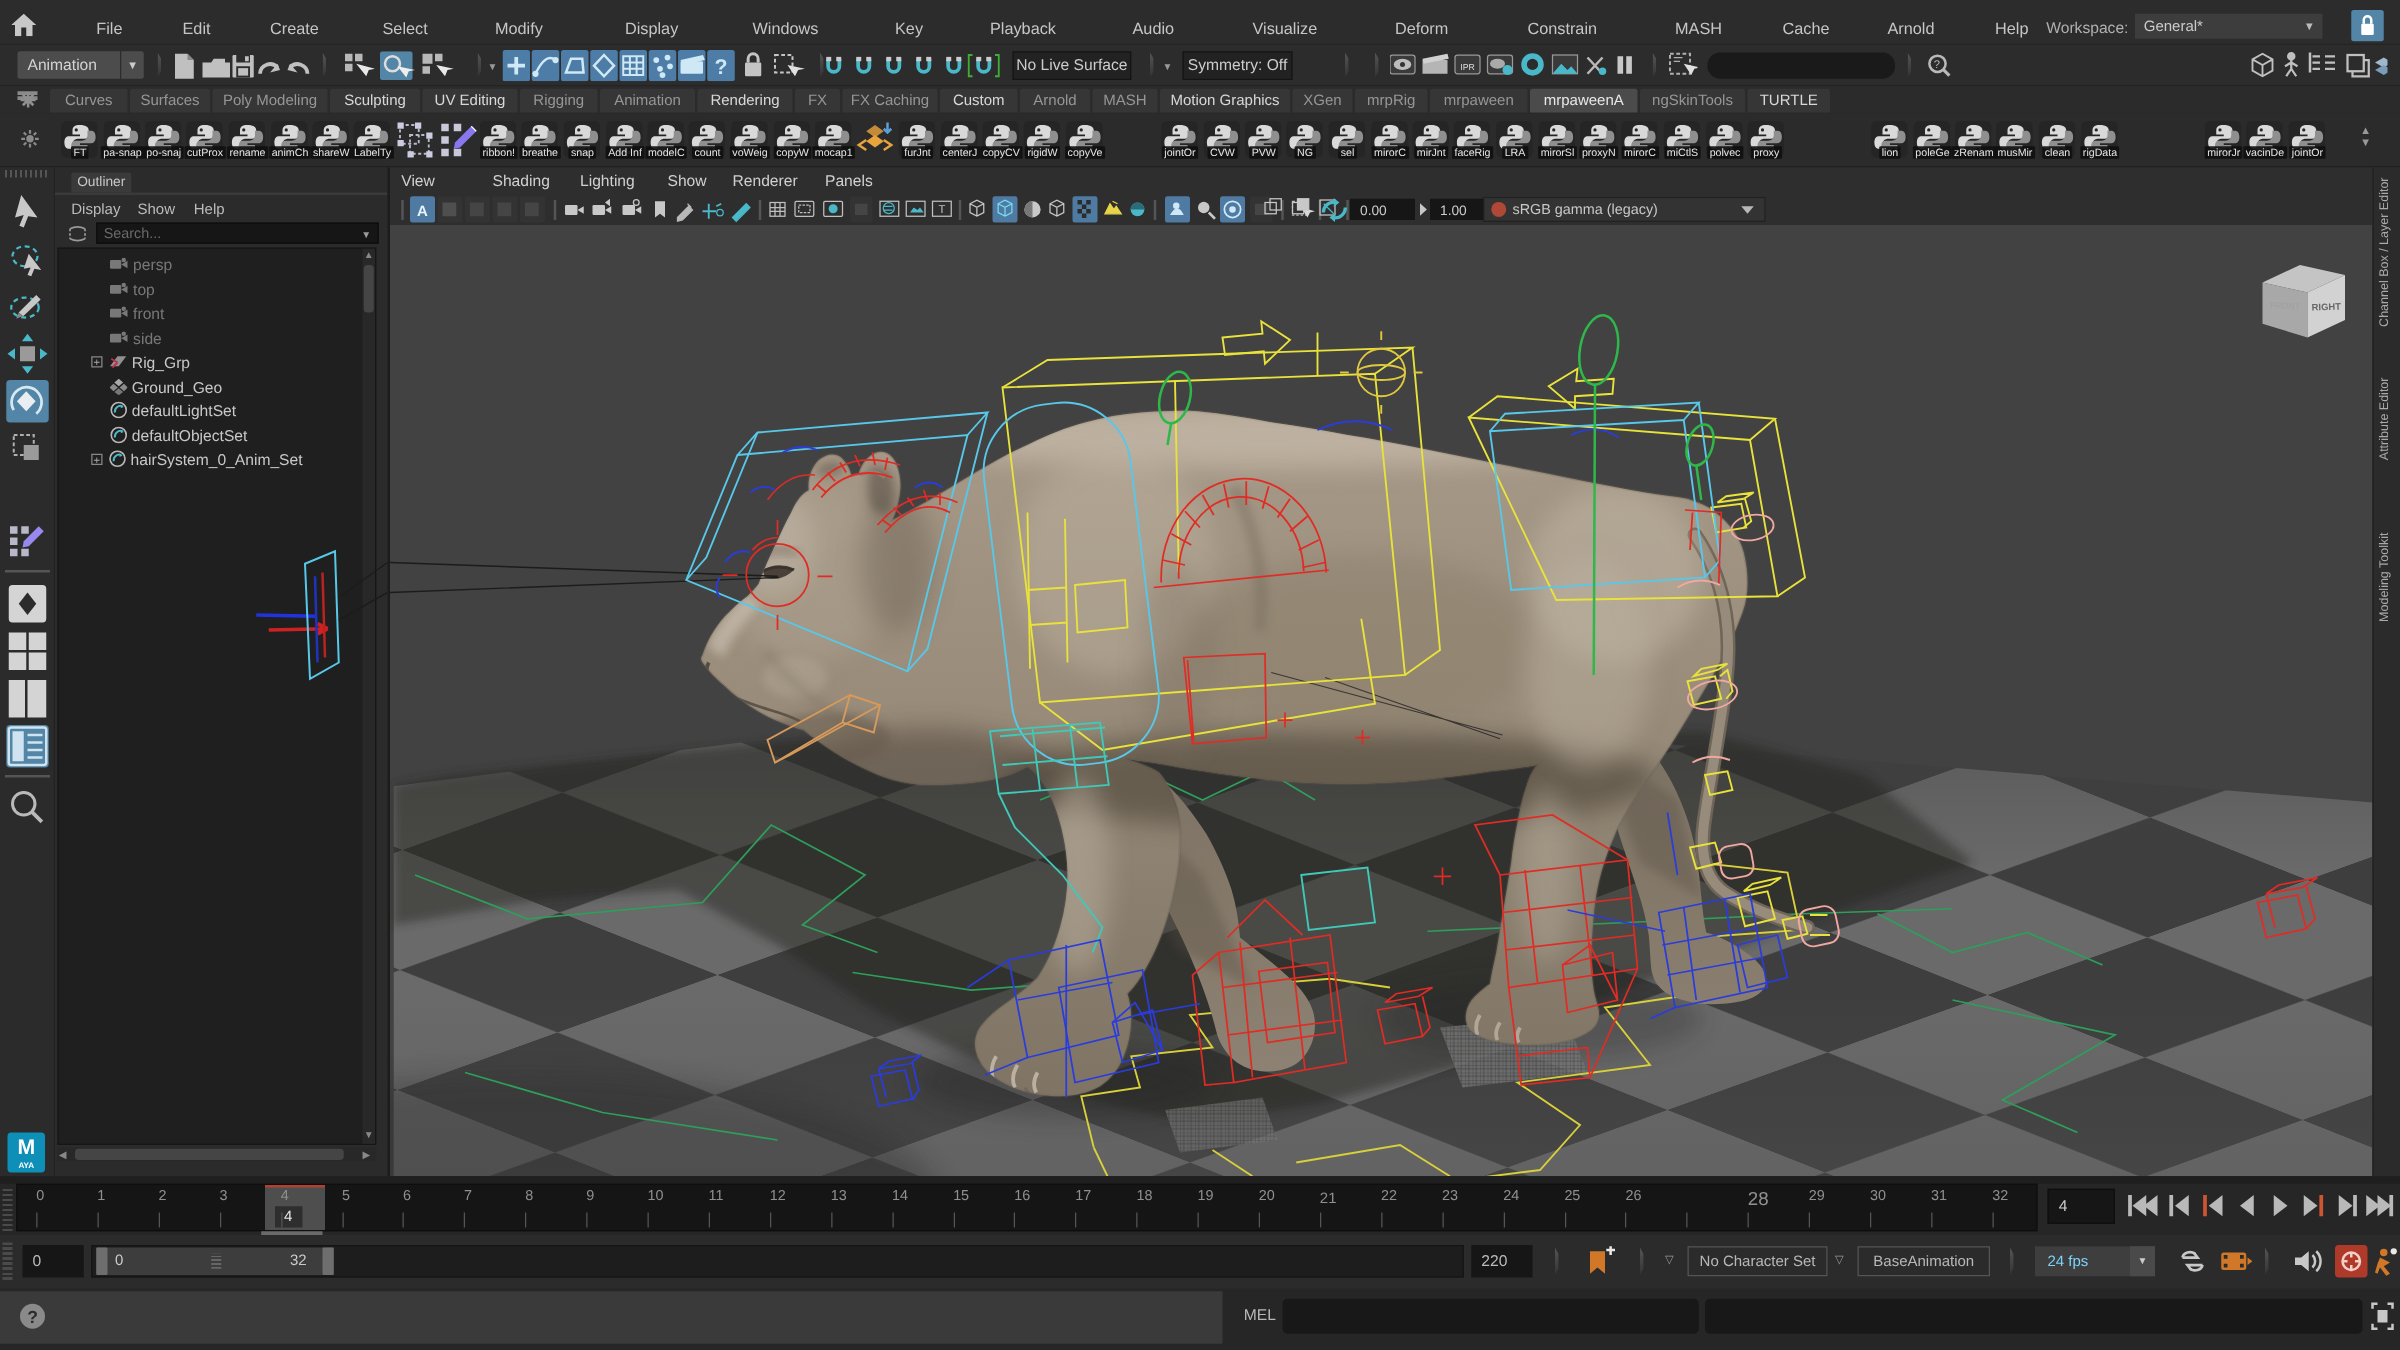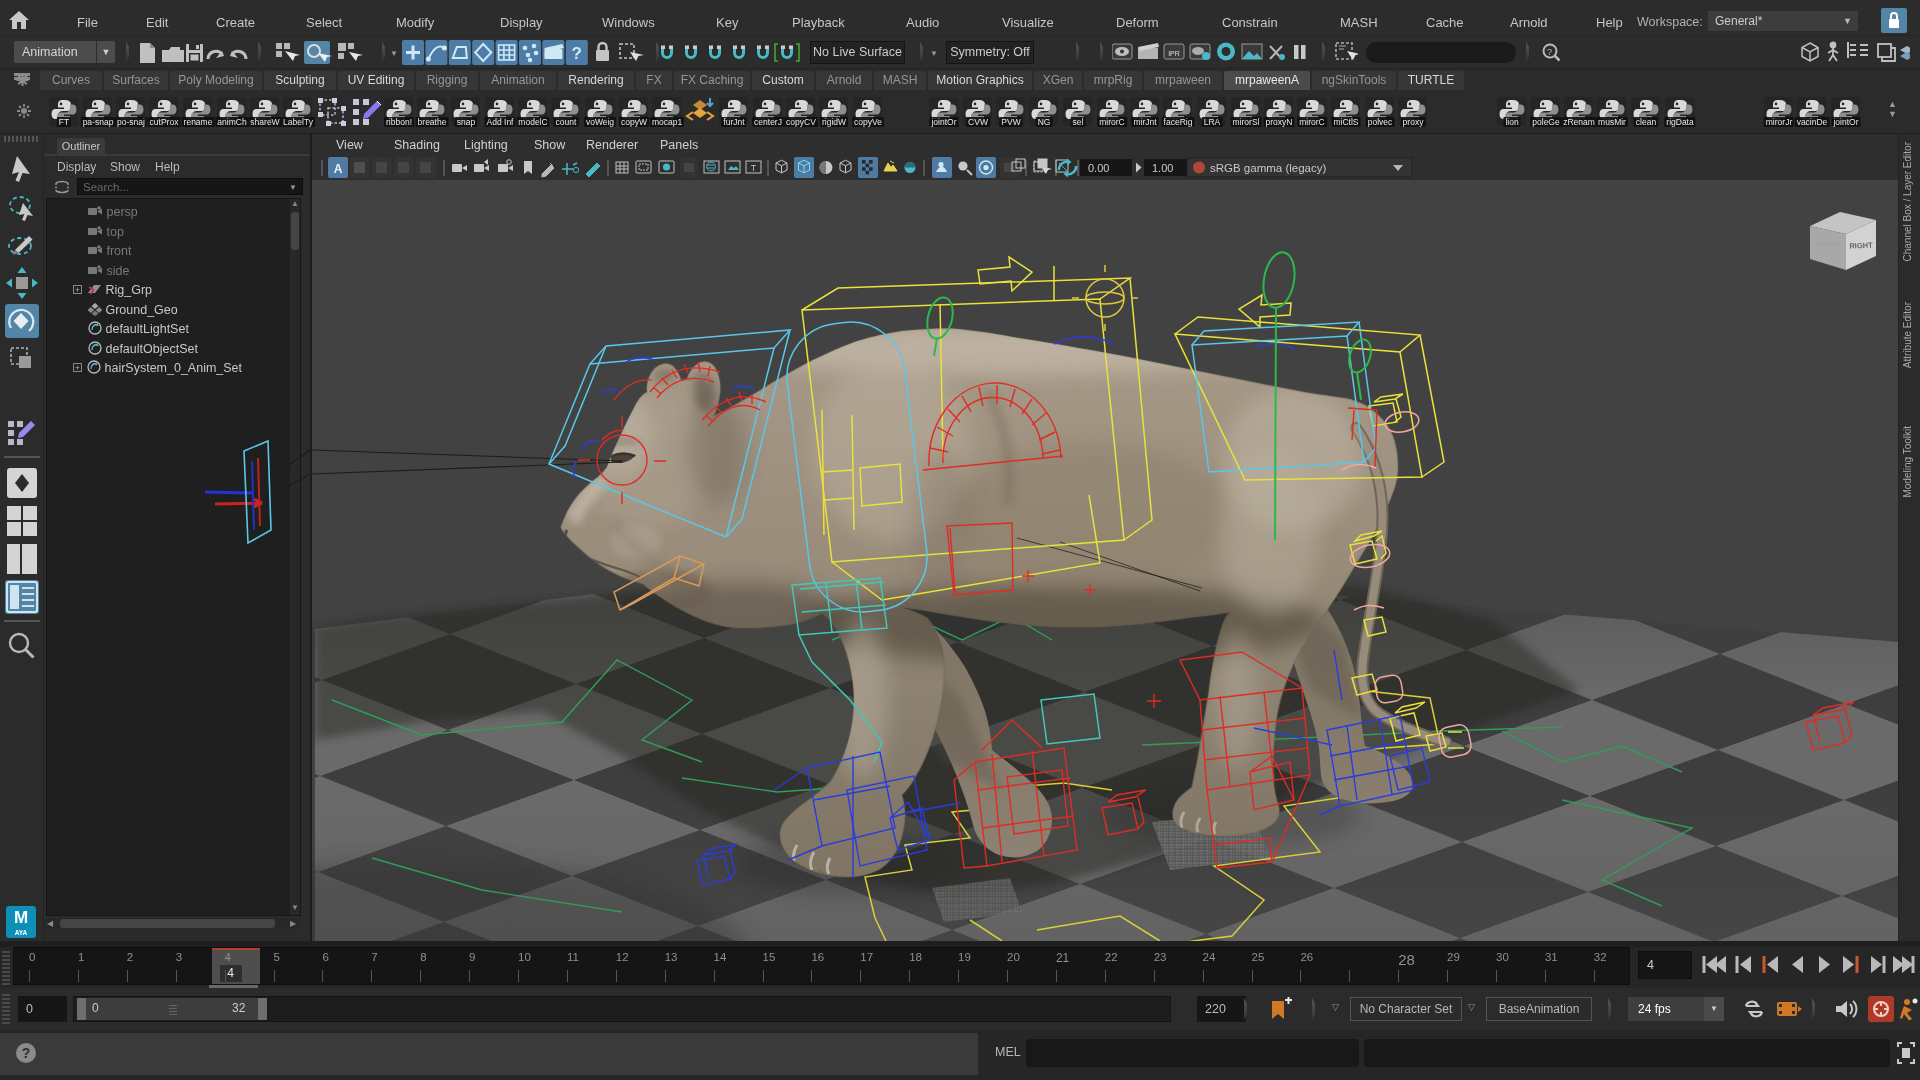--- a/index.html
+++ b/index.html
@@ -740,21 +740,21 @@
 </div>
 <svg class="abs" style="left:200px;top:296px;pointer-events:none" width="160" height="130" viewBox="200 430 160 130">
 <path d="M205,492 L252,493" stroke="#2233dd" stroke-width="3"></path>
 <path d="M215,504 L262,503 l-8,-4 m8,4 l-8,4" stroke="#cc2222" stroke-width="3" fill="none"></path>
 <path d="M244,451 L268,441 L271,530 L248,543 Z" fill="none" stroke="#58c8ea" stroke-width="1.6"></path>
 <path d="M252,461 L254,530" stroke="#2233bb" stroke-width="2"></path>
 <path d="M258,458 L260,526" stroke="#bb2222" stroke-width="2"></path>
 <path d="M271,478 L310,450 M271,496 L310,474" stroke="#1c1c1c" stroke-width="1.2" fill="none"></path>
 </svg>
 <div class="abs" style="left:310px;top:0;width:1588px;height:807px;background:#2e2e2e;border-left:2px solid #1c1c1c;">
-<span class="abs" style="left:24px;top:4px;color:#d0d0d0;font-size:12.5px;">View</span>
+<span class="abs" style="left:9px;top:4px;color:#d0d0d0;font-size:12.5px;">View</span>
 <span class="abs" style="left:82px;top:4px;color:#d0d0d0;font-size:12.5px;">Shading</span>
 <span class="abs" style="left:152px;top:4px;color:#d0d0d0;font-size:12.5px;">Lighting</span>
 <span class="abs" style="left:222px;top:4px;color:#d0d0d0;font-size:12.5px;">Show</span>
 <span class="abs" style="left:274px;top:4px;color:#d0d0d0;font-size:12.5px;">Renderer</span>
 <span class="abs" style="left:348px;top:4px;color:#d0d0d0;font-size:12.5px;">Panels</span>
 <div class="abs" style="left:0;top:22px;width:1588px;height:24px;background:#2e2e2e;">
 <svg width="1588" height="24" viewBox="0 0 1588 24">
 <path d="M10 4 v16" stroke="#555" stroke-width="2"></path>
 <rect x="16" y="1" width="20" height="21" rx="2" fill="#4f7ba3"></rect>
 <text x="26" y="16.5" font-size="12" font-weight="bold" fill="#eaf4fa" text-anchor="middle" font-family="Liberation Sans">A</text>
@@ -1221,33 +1221,33 @@
 <div class="abs" style="left:2px;top:6px;width:8px;height:30px;background:repeating-linear-gradient(0deg,#4a4a4a 0 2px,transparent 2px 4px);"></div>
 <div class="abs" style="left:18px;top:8px;width:49px;height:26px;background:#161616;color:#bbb;font-size:12.5px;line-height:26px;padding-left:8px;">0</div>
 <div class="abs" style="left:73px;top:8px;width:1098px;height:26px;background:#1d1d1d;border:1px solid #141414;">
 <div class="abs" style="left:3px;top:1px;width:190px;height:22px;background:#3d3d3d;"></div>
 <div class="abs" style="left:3px;top:1px;width:9px;height:22px;background:#6e6e6e;border-radius:1px;"></div>
 <div class="abs" style="left:184px;top:1px;width:9px;height:22px;background:#6e6e6e;border-radius:1px;"></div>
 <span class="abs" style="left:18px;top:4px;color:#ccc;font-size:12px;">0</span>
 <span class="abs" style="left:158px;top:4px;color:#ccc;font-size:12px;">32</span>
 <div class="abs" style="left:95px;top:6px;width:8px;height:12px;background:repeating-linear-gradient(0deg,#666 0 1.5px,transparent 1.5px 3px);"></div>
 </div>
-<div class="abs" style="left:1177px;top:8px;width:49px;height:26px;background:#161616;color:#bbb;font-size:12.5px;line-height:26px;padding-left:8px;margin-left:20px;">220</div>
+<div class="abs" style="left:1177px;top:8px;width:49px;height:26px;background:#161616;color:#bbb;font-size:12.5px;line-height:26px;padding-left:8px;">220</div>
 <div class="abs" style="left:1244px;top:10px;width:3px;height:22px;background:linear-gradient(#555,#333);clip-path:polygon(0 0,100% 25%,100% 75%,0 100%);"></div>
 <svg class="abs" style="left:1268px;top:8px" width="26" height="26" viewBox="0 0 26 26">
         <path d="M4 5 h12 v18 l-6 -5 -6 5 z" fill="#d07828"></path>
         <path d="M17 4 h7 M20.5 1 v7" stroke="#e8e8e8" stroke-width="2"></path>
       </svg>
 <div class="abs" style="left:1312px;top:10px;width:3px;height:22px;background:linear-gradient(#555,#333);clip-path:polygon(0 0,100% 25%,100% 75%,0 100%);"></div>
 <div class="abs" style="left:1332px;top:14px;color:#999;font-size:9px;">▽</div>
 <div class="abs" style="left:1350px;top:9px;width:112px;height:24px;background:#2b2b2b;border:1px solid #555;color:#b8b8b8;font-size:12px;line-height:22px;text-align:center;">No Character Set</div>
 <div class="abs" style="left:1468px;top:14px;color:#999;font-size:9px;">▽</div>
 <div class="abs" style="left:1486px;top:9px;width:106px;height:24px;background:#2b2b2b;border:1px solid #555;color:#b8b8b8;font-size:12px;line-height:22px;text-align:center;">BaseAnimation</div>
 <div class="abs" style="left:1608px;top:10px;width:3px;height:22px;background:linear-gradient(#555,#333);clip-path:polygon(0 0,100% 25%,100% 75%,0 100%);"></div>
-<div class="abs" style="left:1628px;top:9px;width:96px;height:24px;background:#3e3e3e;color:#ffffff;font-size:12px;line-height:24px;padding-left:10px;">24 fps</div>
+<div class="abs" style="left:1628px;top:9px;width:96px;height:24px;background:#3e3e3e;color:#7dd3fc;font-size:12px;line-height:24px;padding-left:10px;">24 fps</div>
 <div class="abs" style="left:1704px;top:9px;width:20px;height:24px;background:#4a4a4a;color:#ccc;font-size:8px;text-align:center;line-height:24px;">▼</div>
 <svg class="abs" style="left:1740px;top:10px" width="28" height="22" viewBox="0 0 28 22">
         <path d="M6 8 h12 l-3 -4 M22 14 h-12 l3 4" fill="none" stroke="#c8c8c8" stroke-width="2.2"></path>
         <path d="M6 8 a6 5 0 0 1 10 -3 M22 14 a6 5 0 0 1 -10 3" fill="none" stroke="#c8c8c8" stroke-width="2.2"></path>
       </svg>
 <svg class="abs" style="left:1776px;top:10px" width="26" height="22" viewBox="0 0 26 22">
         <rect x="1" y="4" width="20" height="14" rx="2" fill="#d07828"></rect>
         <g fill="#2b2b2b">
           <rect x="3" y="6" width="3" height="3"></rect>
           <rect x="3" y="13" width="3" height="3"></rect>

